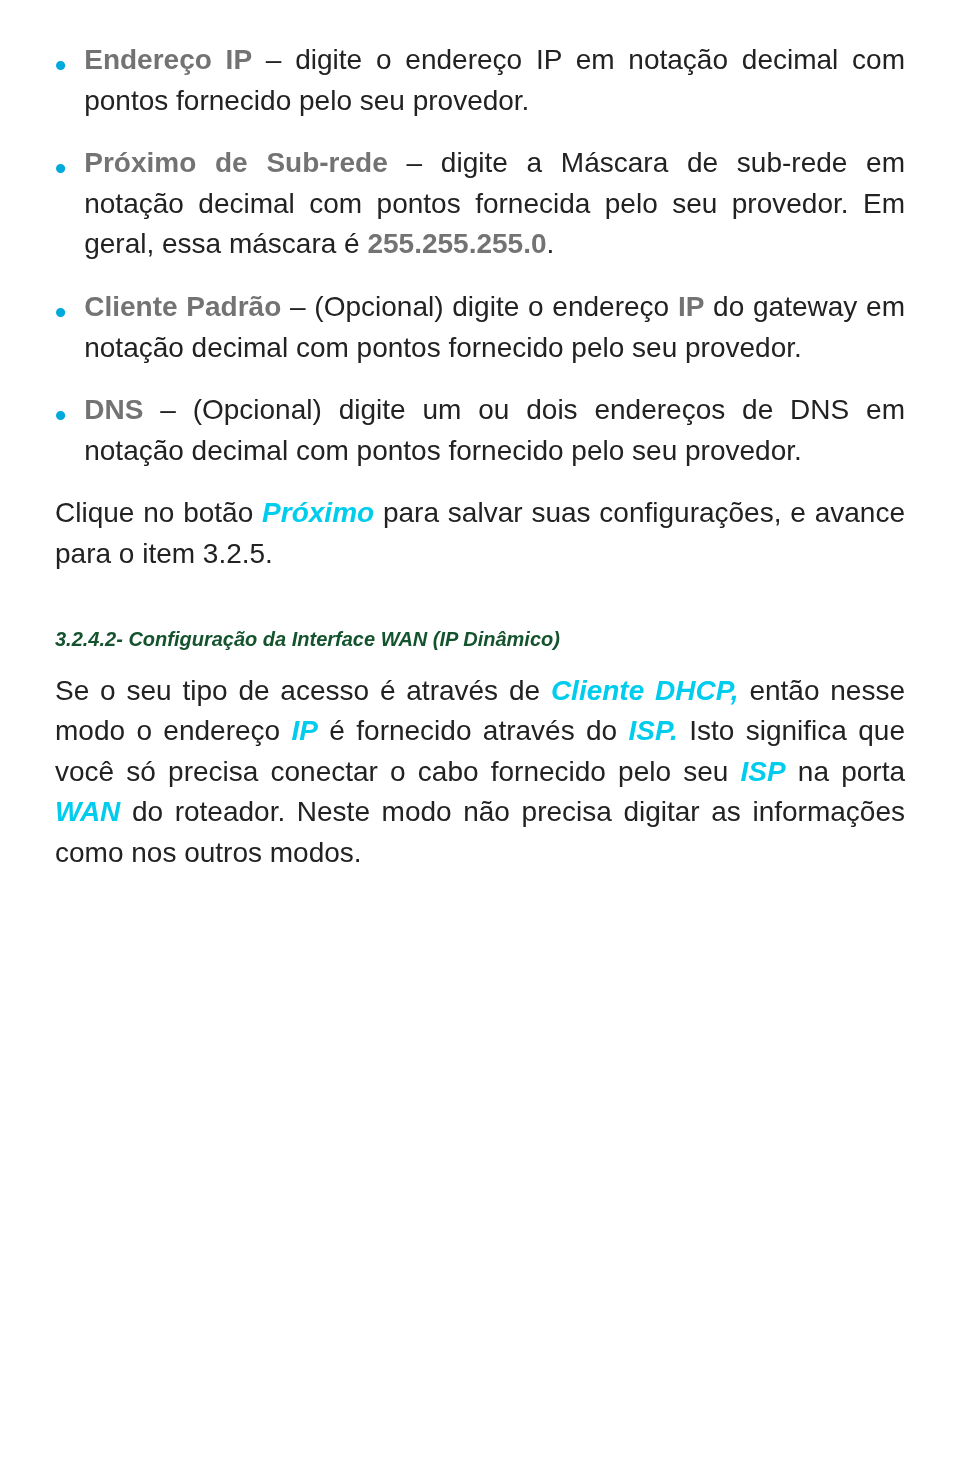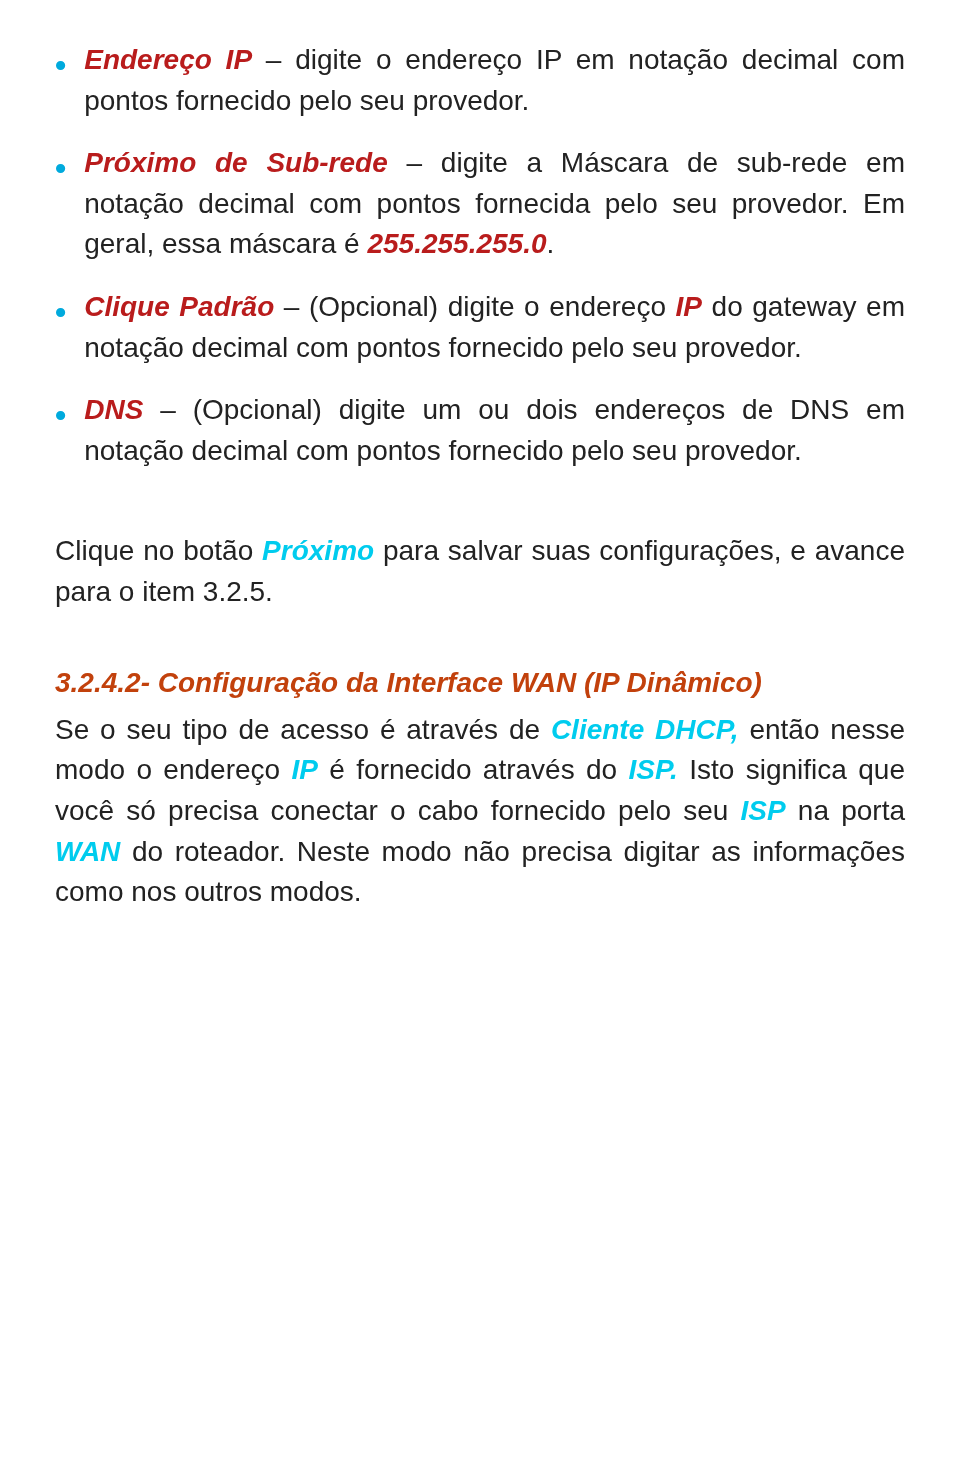--- a/index.html
+++ b/index.html
@@ -41,42 +41,41 @@
       flex-shrink: 0;
       font-weight: bold;
     }
 
     .bullet-text {
       flex: 1;
       text-align: justify;
     }
 
     .highlight-blue {
-      color: #b91c1c;
-      font-style: italic;
+      color: #737373;
       font-weight: bold;
     }
 
     .highlight-cyan {
       color: #00ccee;
       font-style: italic;
       font-weight: bold;
     }
 
     .next-line {
-      margin-top: 60px;
+      margin-top: 22px;
       margin-bottom: 50px;
       text-align: justify;
     }
 
     .section-heading {
-      color: #c2410c;
+      color: #14532d;
       font-weight: bold;
-      font-size: 28px;
-      margin-bottom: 8px;
+      font-size: 20px;
+      margin-bottom: 18px;
       line-height: 1.4;
     }
 
     .section-heading span {
       font-style: italic;
     }
 
     .section-body {
       text-align: justify;
     }
@@ -105,21 +104,21 @@
   <div class="bullet-item">
     <span class="bullet-dot">•</span>
     <span class="bullet-text">
       <span class="highlight-blue">Próximo de Sub-rede</span><span> – digite a Máscara de sub-rede em notação decimal com pontos fornecida pelo seu provedor. Em geral, essa máscara é </span><span class="highlight-blue">255.255.255.0</span><span>.</span>
     </span>
   </div>
 
   <div class="bullet-item">
     <span class="bullet-dot">•</span>
     <span class="bullet-text">
-      <span class="highlight-blue">Clique Padrão</span><span> – (Opcional) digite o endereço </span><span class="highlight-blue">IP</span><span> do gateway em notação decimal com pontos fornecido pelo seu provedor.</span>
+      <span class="highlight-blue">Cliente Padrão</span><span> – (Opcional) digite o endereço </span><span class="highlight-blue">IP</span><span> do gateway em notação decimal com pontos fornecido pelo seu provedor.</span>
     </span>
   </div>
 
   <div class="bullet-item">
     <span class="bullet-dot">•</span>
     <span class="bullet-text">
       <span class="highlight-blue">DNS</span><span> – (Opcional) digite um ou dois endereços de DNS em notação decimal com pontos fornecido pelo seu provedor.</span>
     </span>
   </div>
 

